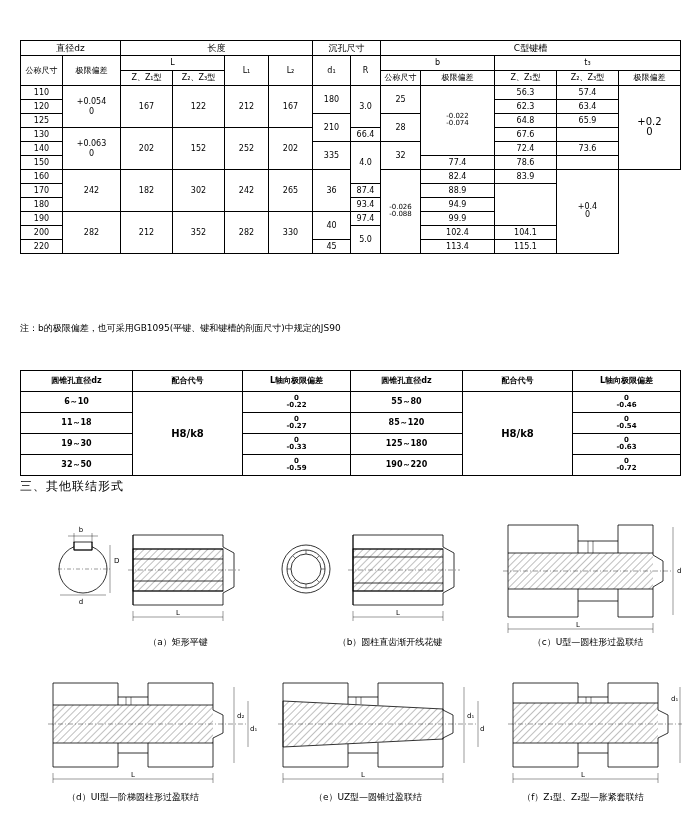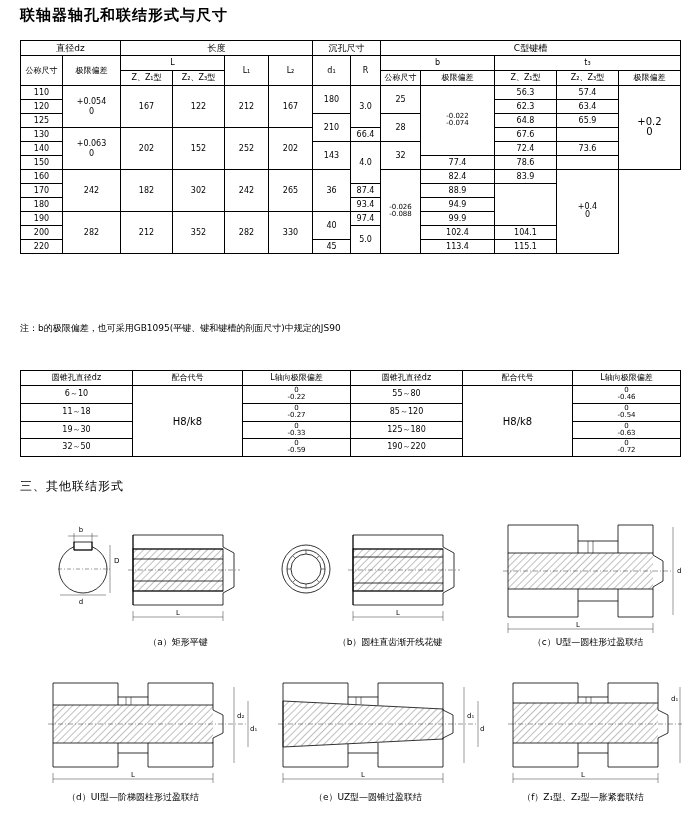--- a/index.html
+++ b/index.html
@@ -70,23 +70,23 @@
     width: 660px;
     border-collapse: collapse;
     font-size: 8px;
     table-layout: fixed;
   }
   table.t2 th, table.t2 td {
     border: 1px solid #000;
     text-align: center;
     vertical-align: middle;
     padding: 1px 0;
-    height: 15px;
+    height: 21px;
     line-height: 1.1;
-    font-weight: normal;
+    font-weight: bold;
   }
   .frac { display: inline-block; line-height: 1.0; font-size: 7px; }
   .frac .top { display: block; }
   .frac .bot { display: block; }
 
   
   .sec3-title {
     position: absolute;
     left: 20px; top: 478px;
     font-size: 12px;
@@ -100,21 +100,20 @@
     left: 18px; top: 505px;
     width: 664px;
   }
   svg { display: block; }
 </style>
 </head>
 <body>
 
 <div class="page">
 
-  <h1 class="doc-title">联轴器轴孔和联结形式与尺寸</h1>
 
   <table class="main">
     <colgroup>
       <col style="width:42px">
         <col style="width:58px">
       <col style="width:52px">
         <col style="width:52px">
         <col style="width:44px">
         <col style="width:44px">
       <col style="width:38px">
@@ -197,21 +196,21 @@
         <td rowspan="3">202</td>
         <td rowspan="3">152</td>
         <td rowspan="3">252</td>
         <td rowspan="3">202</td>
         <td>66.4</td>
         <td>67.6</td>
       </tr>
 
       <tr class="dat">
         <td>140</td>
-        <td rowspan="2">143</td>
+        <td rowspan="2">335</td>
         <td rowspan="3">4.0</td>
         <td rowspan="2">32</td>
         <td>72.4</td>
         <td>73.6</td>
       </tr>
 
       <tr class="dat">
         <td>150</td>
         <td>77.4</td>
         <td>78.6</td>

